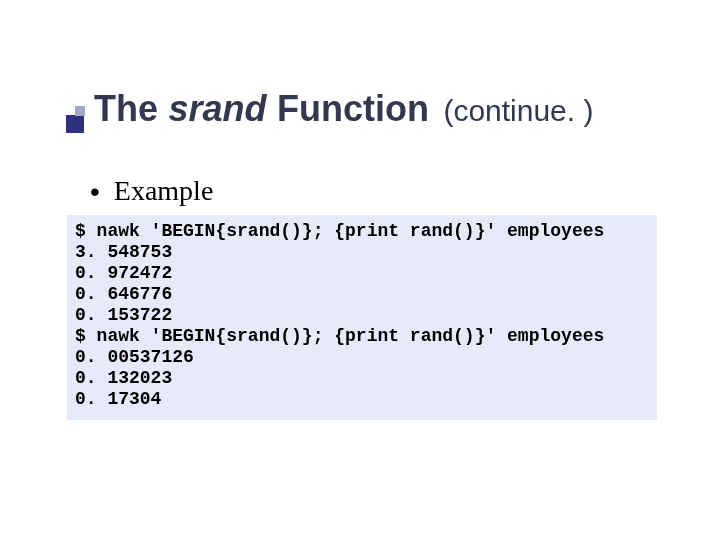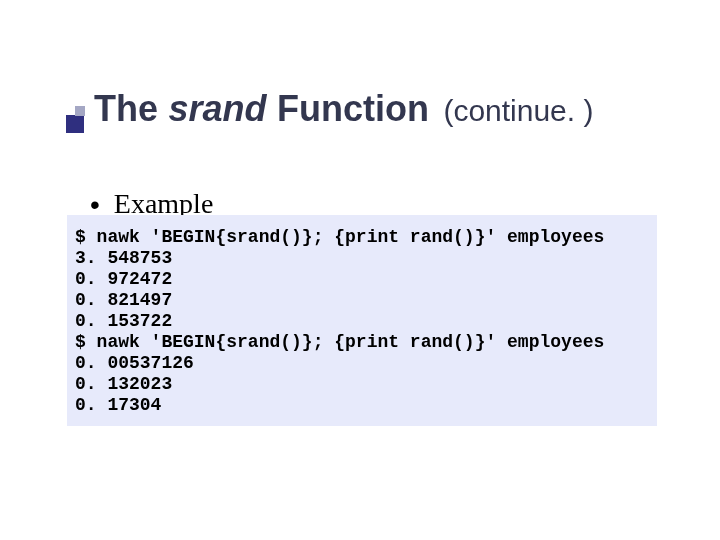--- a/index.html
+++ b/index.html
@@ -59,40 +59,40 @@
     font-style: normal;
   }
   .t-cont {
     font-size: 30px;
     font-weight: 400;
     font-style: normal;
     margin-left: 10px;
   }
   .bullet-row {
     position: absolute;
-    top: 188px;
+    top: 175px;
     left: 90px;
     font-size: 28px;
     font-family: Georgia, "Times New Roman", serif;
   }
   .bullet-dot {
     display: inline-block;
     margin-right: 14px;
     font-family: Arial, sans-serif;
     vertical-align: middle;
     position: relative;
     top: -2px;
   }
   .code-box {
     position: absolute;
     top: 215px;
     left: 67px;
     width: 590px;
     background: #e7eafb;
-    padding: 12px 8px 10px 8px;
+    padding: 6px 8px 10px 8px;
     box-sizing: border-box;
   }
   .code-line {
     font-family: "Courier New", Courier, monospace;
     font-size: 18px;
     line-height: 21px;
     font-weight: 700;
     white-space: pre;
     color: #000000;
   }
@@ -113,21 +113,21 @@
   </div>
 
   <div class="bullet-row">
     <span class="bullet-dot">•</span><span>Example</span>
   </div>
 
   <div class="code-box">
     <div class="code-line">$ nawk 'BEGIN{srand()}; {print rand()}' employees</div>
     <div class="code-line">3. 548753</div>
     <div class="code-line">0. 972472</div>
-    <div class="code-line">0. 821497</div>
+    <div class="code-line">0. 646776</div>
     <div class="code-line">0. 153722</div>
     <div class="code-line">$ nawk 'BEGIN{srand()}; {print rand()}' employees</div>
     <div class="code-line">0. 00537126</div>
     <div class="code-line">0. 132023</div>
     <div class="code-line">0. 17304</div>
   </div>
 
 </div>
 
 </body></html>

